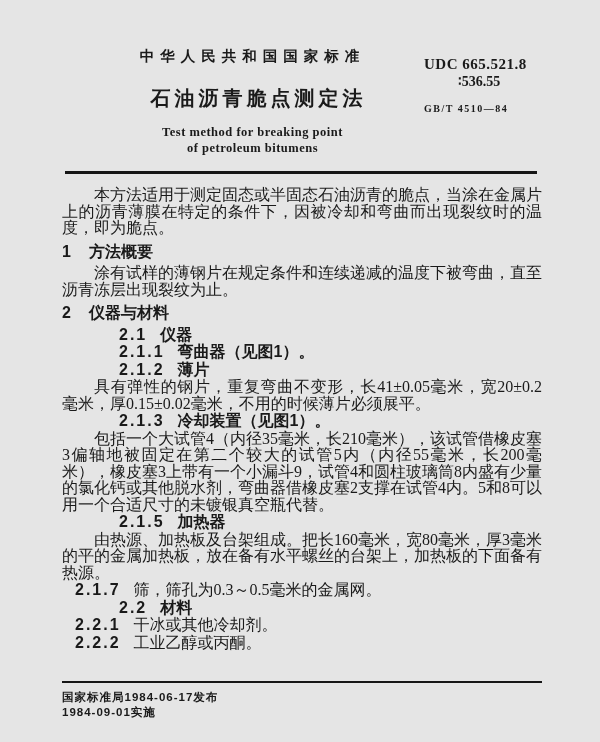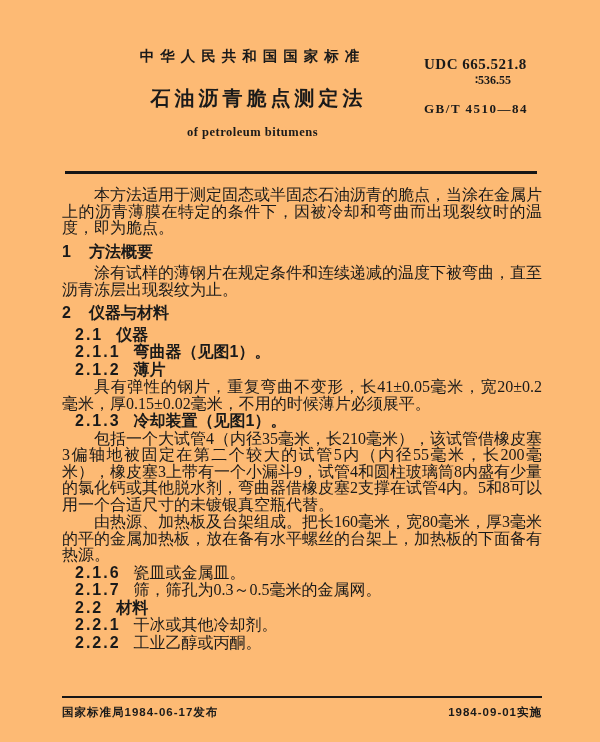--- a/index.html
+++ b/index.html
@@ -6,21 +6,21 @@
   html, body { background: #ffffff; }
   body {
     width: 600px; height: 742px;
     font-family: "Liberation Serif", "DejaVu Serif", serif;
     color: #1a1a1a;
     position: relative;
     overflow: hidden;
   }
   .page {
     position: absolute; inset: 0;
-    background: #fdba74;
+    background: #e5e5e5;
   }
 
   
   .doc-header { position: relative; height: 174px; }
   .header-main {
     position: absolute; top: 47px; left: 0; width: 505px;
     text-align: center;
   }
   .org-title {
     font-family: "Liberation Sans", "DejaVu Sans", sans-serif;
@@ -34,22 +34,22 @@
   }
   .title-en {
     font-weight: bold; font-size: 12.5px; line-height: 15.5px;
     margin-top: 13px; letter-spacing: 0.5px;
   }
   .header-codes {
     position: absolute; top: 56px; left: 424px;
     font-weight: bold; text-align: left;
   }
   .udc-line1 { font-size: 15px; letter-spacing: 0.5px; white-space: nowrap; }
-  .udc-line2 { font-size: 12px; padding-left: 34px; white-space: nowrap; text-align: center; }
-  .std-code  { font-size: 13px; margin-top: 13px; letter-spacing: 1.5px; white-space: nowrap; }
+  .udc-line2 { font-size: 14px; padding-left: 34px; white-space: nowrap; }
+  .std-code  { font-size: 10px; margin-top: 13px; letter-spacing: 1.5px; white-space: nowrap; }
   .rule-thick {
     position: absolute; bottom: 0; left: 65px; width: 472px; height: 3px;
     background: #161616;
   }
 
   
   .doc-body {
     margin: 13px 58px 0 62px;
     font-size: 16px; line-height: 16.5px;
   }
@@ -57,47 +57,49 @@
   .para { text-indent: 2em; text-align: justify; }
   .h1 {
     font-weight: bold; margin: 7px 0 5px;
     font-family: "Liberation Sans", "DejaVu Sans", sans-serif;
   }
   .h1 .num { margin-right: 17px; letter-spacing: 1px; }
   .h2 {
     font-weight: bold; padding-left: 13px;
     font-family: "Liberation Sans", "DejaVu Sans", sans-serif;
   }
-  .h2 .num { margin-right: 13px; letter-spacing: 2px; }
+  .h2 .num { margin-right: 13px; letter-spacing: 2px; margin-left: 44px; }
   .clause { padding-left: 13px; }
   .clause .num {
     font-weight: bold; margin-right: 13px; letter-spacing: 2px;
     font-family: "Liberation Sans", "DejaVu Sans", sans-serif;
   }
 
   
   .doc-footer {
     position: absolute; left: 62px; right: 58px; bottom: 22px;
     border-top: 2px solid #161616;
     padding-top: 7px;
     display: flex; justify-content: space-between; align-items: baseline;
     font-weight: bold; font-size: 11.5px; letter-spacing: 1px;
     font-family: "Liberation Sans", "DejaVu Sans", sans-serif;
+    flex-direction: column;
   }
 </style>
 </head>
 <body>
 
 <div class="page">
 
   <header class="doc-header">
     <div class="header-main">
       <div class="org-title">中华人民共和国国家标准</div>
       <div class="title-zh">石油沥青脆点测定法</div>
       <div class="title-en">
+        <div>Test method for breaking point</div>
         <div>of petroleum bitumens</div>
       </div>
     </div>
     <div class="header-codes">
       <div class="udc-line1">UDC  665.521.8</div>
       <div class="udc-line2">∶536.55</div>
       <div class="std-code">GB/T 4510—84</div>
     </div>
     <div class="rule-thick"></div>
   </header>
@@ -106,22 +108,22 @@
       <div class="blk para">本方法适用于测定固态或半固态石油沥青的脆点，当涂在金属片上的沥青薄膜在特定的条件下，因被冷却和弯曲而出现裂纹时的温度，即为脆点。</div>
       <div class="blk h1"><span class="num">1</span><span class="txt">方法概要</span></div>
       <div class="blk para">涂有试样的薄钢片在规定条件和连续递减的温度下被弯曲，直至沥青冻层出现裂纹为止。</div>
       <div class="blk h1"><span class="num">2</span><span class="txt">仪器与材料</span></div>
       <div class="blk h2"><span class="num">2.1</span><span class="txt">仪器</span></div>
       <div class="blk h2"><span class="num">2.1.1</span><span class="txt">弯曲器（见图1）。</span></div>
       <div class="blk h2"><span class="num">2.1.2</span><span class="txt">薄片</span></div>
       <div class="blk para">具有弹性的钢片，重复弯曲不变形，长41±0.05毫米，宽20±0.2毫米，厚0.15±0.02毫米，不用的时候薄片必须展平。</div>
       <div class="blk h2"><span class="num">2.1.3</span><span class="txt">冷却装置（见图1）。</span></div>
       <div class="blk para">包括一个大试管4（内径35毫米，长210毫米），该试管借橡皮塞3偏轴地被固定在第二个较大的试管5内（内径55毫米，长200毫米），橡皮塞3上带有一个小漏斗9，试管4和圆柱玻璃筒8内盛有少量的氯化钙或其他脱水剂，弯曲器借橡皮塞2支撑在试管4内。5和8可以用一个合适尺寸的未镀银真空瓶代替。</div>
+      <div class="blk h2"><span class="num">2.1.5</span><span class="txt">加热器</span></div>
       <div class="blk para">由热源、加热板及台架组成。把长160毫米，宽80毫米，厚3毫米的平的金属加热板，放在备有水平螺丝的台架上，加热板的下面备有热源。</div>
-      <div class="blk clause"><span class="num">2.1.6</span><span class="txt">瓷皿或金属皿。</span></div>
       <div class="blk clause"><span class="num">2.1.7</span><span class="txt">筛，筛孔为0.3～0.5毫米的金属网。</span></div>
       <div class="blk h2"><span class="num">2.2</span><span class="txt">材料</span></div>
       <div class="blk clause"><span class="num">2.2.1</span><span class="txt">干冰或其他冷却剂。</span></div>
       <div class="blk clause"><span class="num">2.2.2</span><span class="txt">工业乙醇或丙酮。</span></div>
     </main>
 
   <footer class="doc-footer">
     <span>国家标准局1984-06-17发布</span>
     <span>1984-09-01实施</span>
   </footer>

